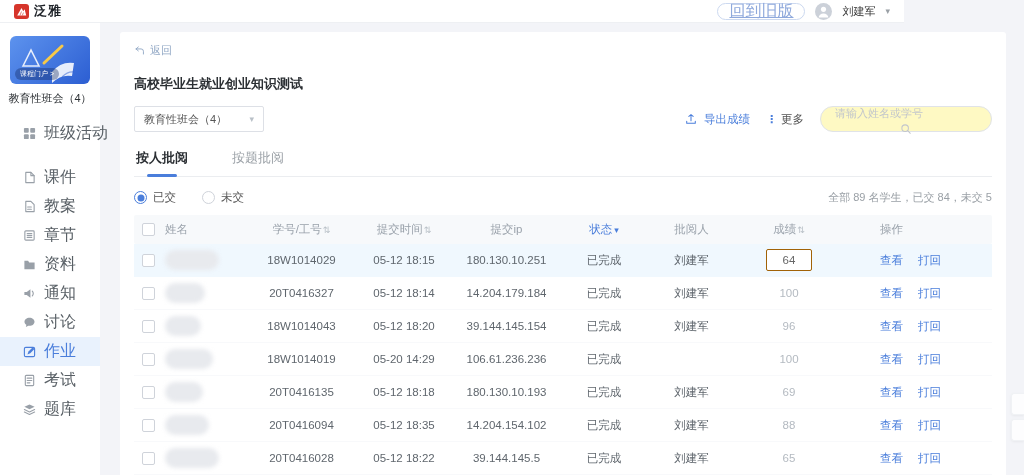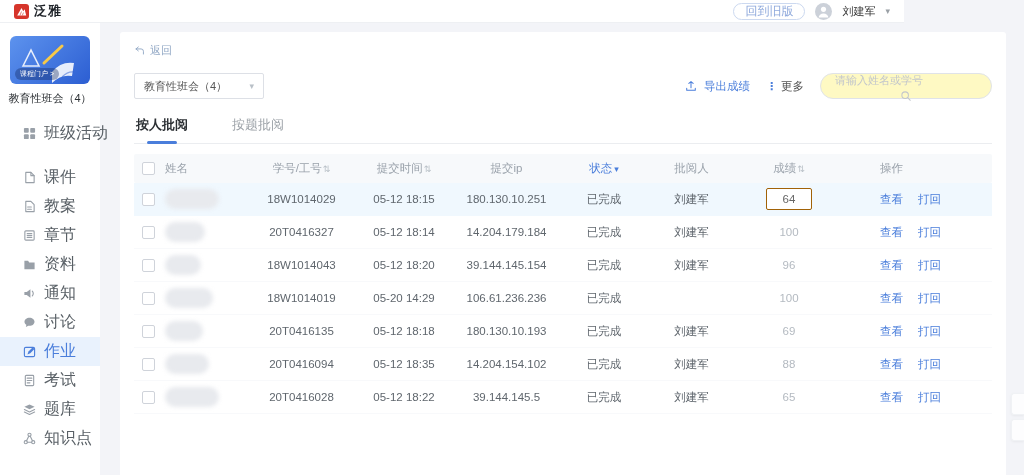--- a/index.html
+++ b/index.html
@@ -9,21 +9,21 @@
 
   
   .topbar { position:absolute; top:0; left:0; width:904px; height:23px; background:#fff;
     border-bottom:1px solid #eef0f3; display:flex; align-items:center; justify-content:space-between;
     padding:0 14px; z-index:9; }
   .brand { display:flex; align-items:center; gap:5px; }
   .logo-box { width:15px; height:15px; border-radius:3px; background:#d6352b; padding:2px; }
   .brand-name { font-size:13px; font-weight:bold; color:#1f2329; letter-spacing:1px; }
   .top-right { display:flex; align-items:center; gap:10px; }
   .old-btn { height:17px; padding:0 11px; border:1px solid #ccd9f0; border-radius:9px;
-    color:#8fa9dc; font-size:12px; background:#fff; display:flex; align-items:center; cursor:pointer; }
+    color:#8fa9dc; font-size:16px; background:#fff; display:flex; align-items:center; cursor:pointer;text-decoration:underline; }
   .avatar { width:17px; height:17px; border-radius:50%; background:#ccd1d9; overflow:hidden; padding:1px; }
   .username { font-size:11px; color:#333; }
   .user-caret { font-size:9px; color:#9aa0a6; }
 
   
   .sidebar { position:absolute; top:23px; left:0; width:100px; bottom:0; background:#fff; z-index:8; }
   .course-card { width:80px; height:48px; margin:13px auto 0; border-radius:6px;
     background:linear-gradient(135deg,#5d93ee,#2c5ed2); position:relative; overflow:hidden; cursor:pointer; }
   .card-badge { position:absolute; left:5px; bottom:4px; font-size:7px; color:#fff;
     background:rgba(15,35,85,.35); border-radius:7px; padding:1px 5px; white-space:nowrap; }
@@ -228,45 +228,35 @@
   </div>
       <div class="menu-item">
     <span class="s-icon">
           <svg viewBox="0 0 14 14">
             <path d="M7 1.5l5.5 2.6L7 6.7 1.5 4.1z" fill="currentColor"></path>
             <path d="M1.5 7l5.5 2.6L12.5 7M1.5 9.8l5.5 2.6 5.5-2.6" stroke="currentColor" fill="none" stroke-width="1.2" stroke-linecap="round" stroke-linejoin="round"></path>
           </svg>
         </span>
     <span class="s-label">题库</span>
   </div>
-      <div class="menu-item">
-    <span class="s-icon">
-          <svg viewBox="0 0 14 14">
-            <circle cx="7" cy="3" r="1.7" stroke="currentColor" fill="none" stroke-width="1.2" stroke-linecap="round" stroke-linejoin="round"></circle>
-            <circle cx="3" cy="11" r="1.7" stroke="currentColor" fill="none" stroke-width="1.2" stroke-linecap="round" stroke-linejoin="round"></circle>
-            <circle cx="11" cy="11" r="1.7" stroke="currentColor" fill="none" stroke-width="1.2" stroke-linecap="round" stroke-linejoin="round"></circle>
-            <path d="M6.2 4.6L3.8 9.5M7.8 4.6l2.4 4.9M4.7 11h4.6" stroke="currentColor" fill="none" stroke-width="1.2" stroke-linecap="round" stroke-linejoin="round"></path>
-          </svg>
-        </span>
-    <span class="s-label">知识点</span>
-  </div>
     </div>
 </div>
 
 <div class="main-card">
 
   <div class="back-link">
     <span class="back-ic">
         <svg viewBox="0 0 14 14">
           <path d="M5.5 2.5L2.5 5l3 2.5M2.5 5H9a3 3 0 0 1 3 3v3.5" stroke="currentColor" fill="none" stroke-width="1.2" stroke-linecap="round" stroke-linejoin="round"></path>
         </svg>
       </span>
     <span>返回</span>
   </div>
 
+  <div class="page-title">高校毕业生就业创业知识测试</div>
 
   <div class="controls">
     <div class="class-select">
       <span>教育性班会（4）</span>
       <span class="select-caret">▾</span>
     </div>
     <div class="right-tools">
       <div class="tool-export">
         <span class="exp-ic">
             <svg viewBox="0 0 14 14">
@@ -289,20 +279,33 @@
           </span>
       </div>
     </div>
   </div>
 
   <div class="tabs">
     <div class="tab active">按人批阅</div>
     <div class="tab">按题批阅</div>
   </div>
 
+  <div class="filter-row">
+    <div class="radios">
+      <div class="radio checked">
+        <span class="radio-dot"></span>
+        <span>已交</span>
+      </div>
+      <div class="radio">
+        <span class="radio-dot"></span>
+        <span>未交</span>
+      </div>
+    </div>
+    <div class="stats">全部 89 名学生，已交 84，未交 5</div>
+  </div>
 
   <div class="table">
     <div class="thead">
       <span class="c-name">
         <span class="checkbox"></span>
         <span>姓名</span>
       </span>
       <span class="c-id">
         <span>学号/工号</span><span class="sort-glyph">⇅</span>
       </span>

